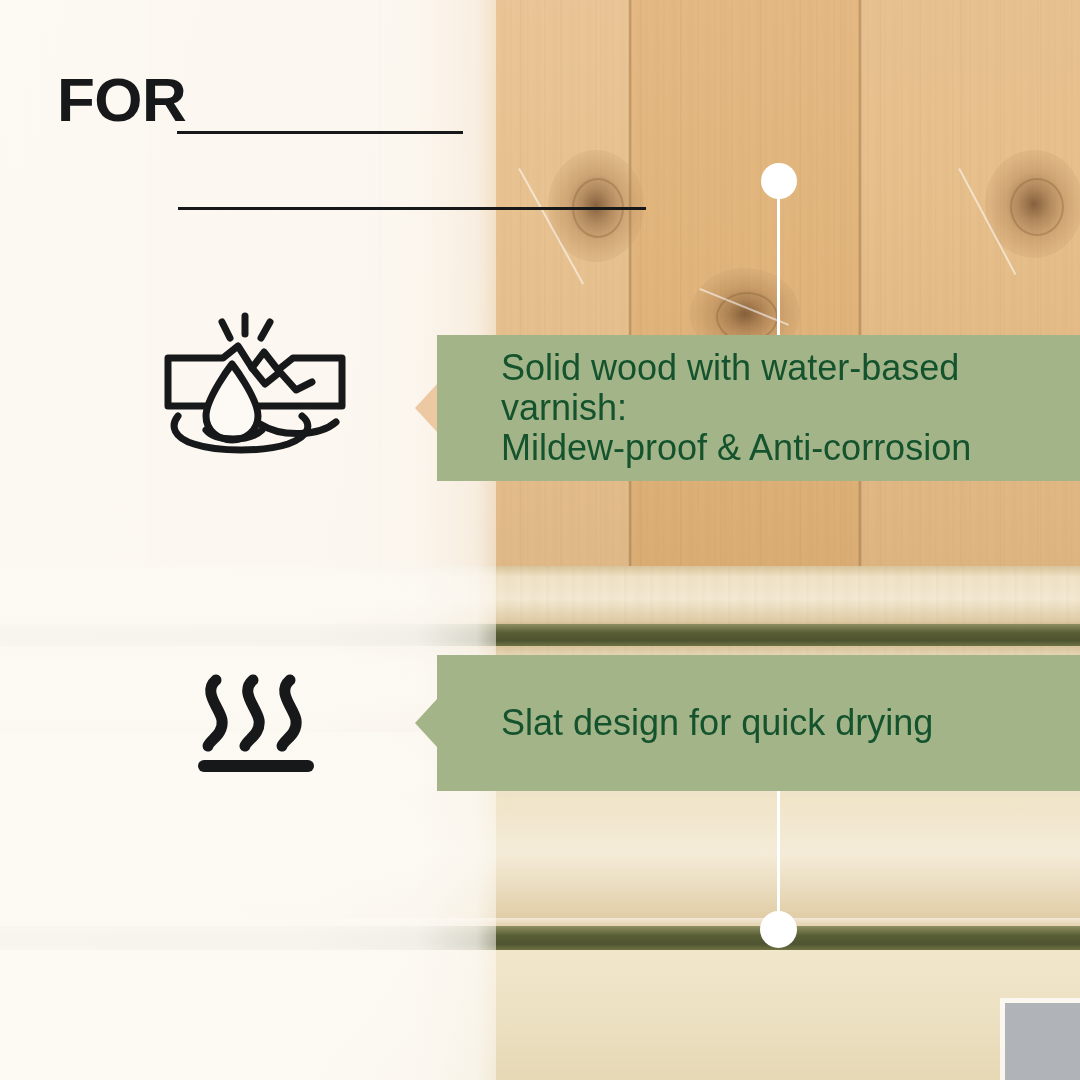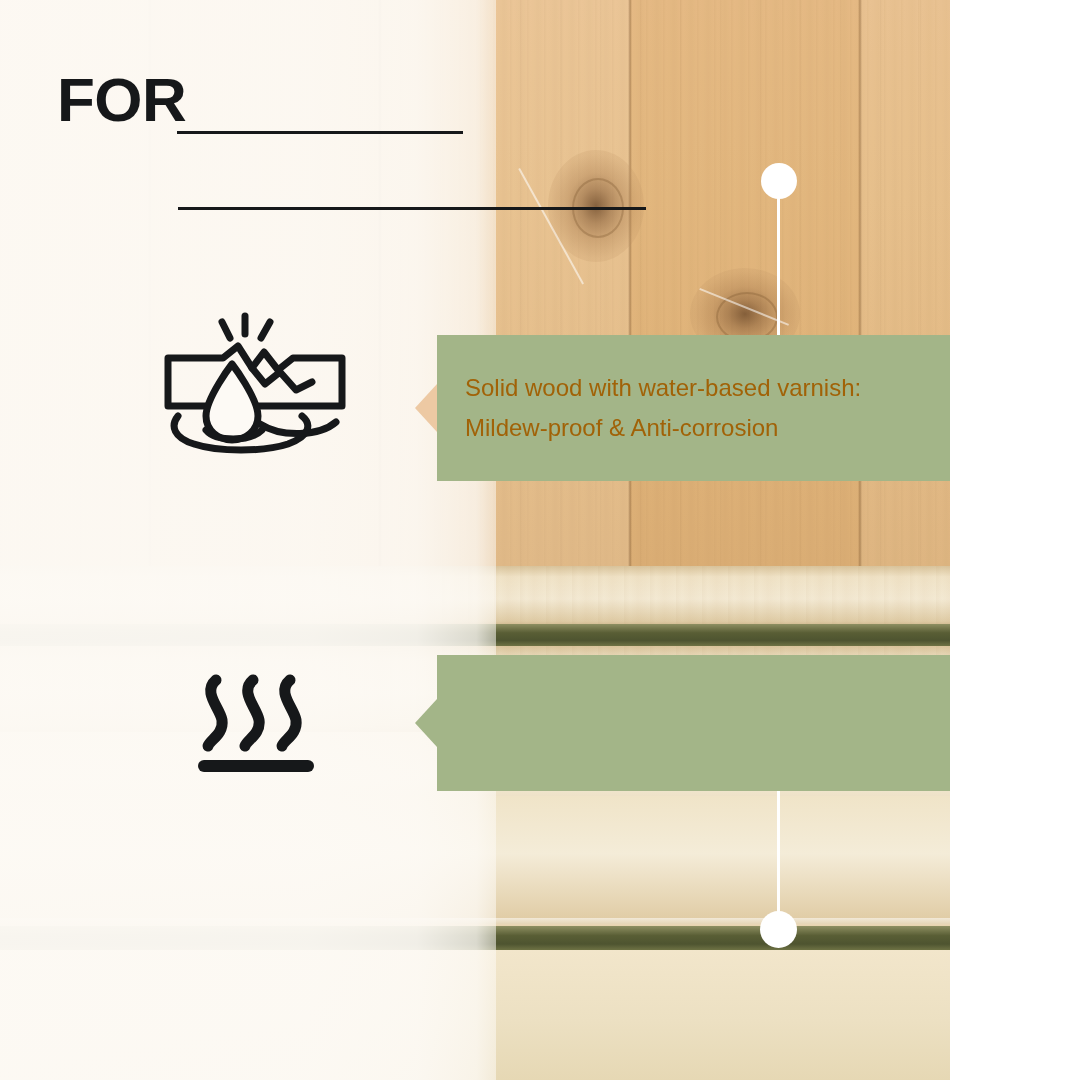--- a/index.html
+++ b/index.html
@@ -3,21 +3,21 @@
 <meta charset="utf-8">
 <title>For Outdoor Use</title>
 <style>
   html, body {
     margin: 0;
     padding: 0;
     background: #ffffff;
   }
   #canvas {
     position: relative;
-    width: 950px;
+    width: 1080px;
     height: 1080px;
     overflow: hidden;
     font-family: "Liberation Sans", sans-serif;
     background: #f7f2ea;
   }
 
   
   .photo {
     position: absolute;
     inset: 0;
@@ -166,26 +166,26 @@
     left: -22px;
     top: 50%;
     margin-top: -24px;
     width: 0; height: 0;
     border-top: 24px solid transparent;
     border-bottom: 24px solid transparent;
     border-right: 22px solid #a3b588;
   }
   .banner-text {
     position: relative;
-    color: #a16207;
-    font-size: 24px;
+    color: #14532d;
+    font-size: 36px;
     line-height: 40px;
     font-weight: 400;
     font-family: "Liberation Sans", sans-serif;
-    padding-left: 28px;
+    padding-left: 64px;
     white-space: pre-line;
   }
 
   
   .icon-wrap {
     position: absolute;
   }
 
   
   .dot {
@@ -309,18 +309,19 @@
         <path d="M57 12 C43 24 61 40 63 52 C65 66 51 72 49 78"></path>
         <path d="M94 12 C80 24 98 40 100 52 C102 66 88 72 86 78"></path>
       </g>
       <line x1="8" y1="98" x2="112" y2="98" stroke="#16181a" stroke-width="12" stroke-linecap="round"></line>
     </svg>
   </div>
 
   <div class="banner" style="left:437px;top:655px;width:643px;height:136px;">
     <div class="banner-body"></div>
     <div class="banner-notch" style="border-right-color:#a3b588;"></div>
+    <div class="banner-text">Slat design for quick drying</div>
   </div>
 
   <div class="corner-box-hi" style="left:1000px;top:998px;width:80px;height:82px;"></div>
   <div class="corner-box" style="left:1005px;top:1003px;width:75px;height:77px;"></div>
 
 </div>
 
 </body></html>

